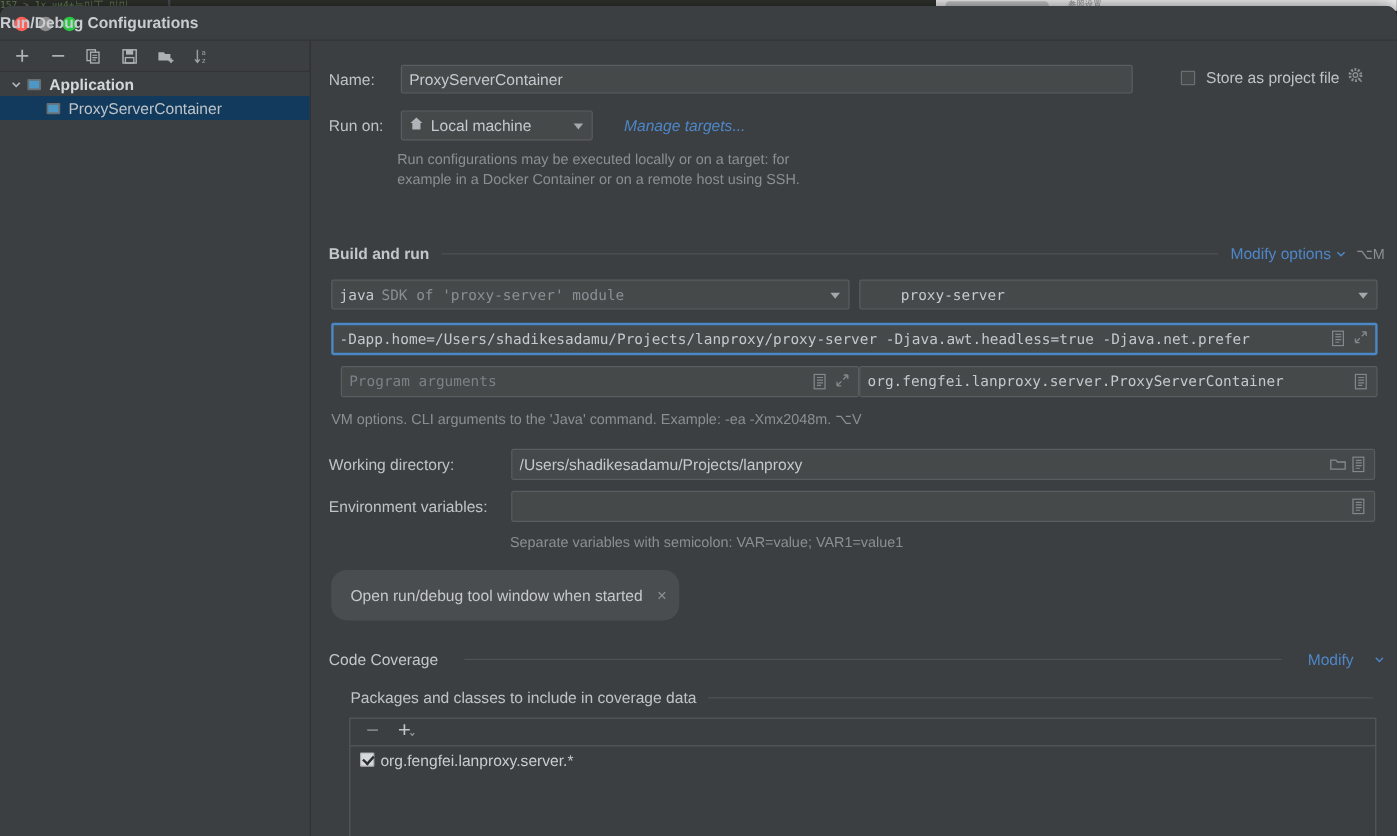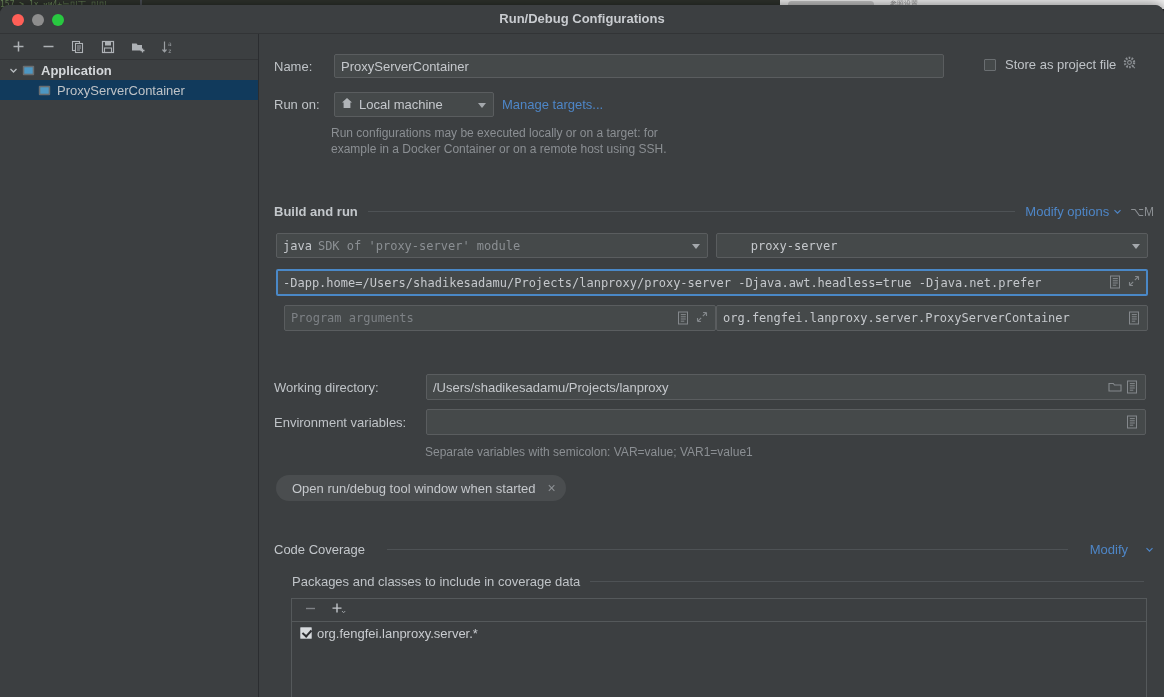--- a/index.html
+++ b/index.html
@@ -72,21 +72,21 @@
   #titlebar {
     position: relative;
     height: 28px;
     background: #3c3f41;
     border-bottom: 1px solid #323436;
   }
   #titlebar .title {
     position: absolute;
     left: 0; right: 0; top: 0;
     line-height: 28px;
-    text-align: center;
+    text-align: left;
     font-size: 13px;
     font-weight: bold;
     color: #c9ccd0;
   }
   .traffic {
     position: absolute;
     top: 9px;
     width: 12px; height: 12px;
     border-radius: 50%;
   }
@@ -230,21 +230,21 @@
     margin: 0 10px;
   }
 
   .fieldicon {
     width: 13px; height: 15px;
     flex: 0 0 auto;
     opacity: 0.75;
   }
 
   .chip {
-    height: 26px;
+    height: 42px;
     border-radius: 13px;
     background: #4a4d4f;
     display: inline-flex;
     align-items: center;
     padding: 0 10px 0 16px;
     font-size: 13px;
     color: #c5c8cc;
     white-space: nowrap;
   }
   .chip .x {
@@ -424,21 +424,21 @@
         <div class="lbl" style="width:60px;">Run on:</div>
         <div class="combo" style="width:160px;">
           <span style="margin-right:6px;">
             <svg width="12" height="12" viewBox="0 0 12 12">
                 <path d="M6 1L11 5.6h-1.6V11H2.6V5.6H1z" fill="#b0b4b8"></path>
               </svg>
           </span>
           <span>Local machine</span>
           <span class="arrow"></span>
         </div>
-        <span class="link" style="margin-left:8px;">Manage targets...</span>
+        <span class="link" style="margin-left:26px;font-style:italic;">Manage targets...</span>
       </div>
 
       <div style="position:absolute; left:72px; top:91px; line-height:16px;">
         <div class="hint">Run configurations may be executed locally or on a target: for</div>
         <div class="hint">example in a Docker Container or on a remote host using SSH.</div>
       </div>
 
       <div class="row" style="position:absolute; left:15px; top:170px; width:880px;">
         <span class="sect-title">Build and run</span>
         <span class="sect-line"></span>
@@ -502,20 +502,21 @@
             <span class="fieldicon">
               <svg width="12" height="14" viewBox="0 0 12 14">
                   <rect x="1.5" y="1" width="9" height="12" fill="none" stroke="#9a9ea2" stroke-width="1"></rect>
                   <path d="M3.8 3.6h5M3.8 5.8h5M3.8 8h5M3.8 10.2h3.5" stroke="#9a9ea2" stroke-width="1"></path>
                 </svg>
             </span>
           </div>
         </div>
       </div>
 
+      <div class="hint" style="position:absolute; left:17px; top:308px;">VM options. CLI arguments to the 'Java' command. Example: -ea -Xmx2048m. ⌥V</div>
 
       <div class="row" style="position:absolute; left:15px; top:340px;">
         <div class="lbl" style="width:152px;">Working directory:</div>
         <div class="field" style="width:720px; height:26px;">
           <span style="flex:1; overflow:hidden;">/Users/shadikesadamu/Projects/lanproxy</span>
           <span class="fieldicon">
             <svg width="14" height="14" viewBox="0 0 14 14">
                 <path d="M1 3.5h4.3l1.2 1.5H13v6H1z" fill="none" stroke="#9a9ea2" stroke-width="1.1"></path>
               </svg>
           </span>

